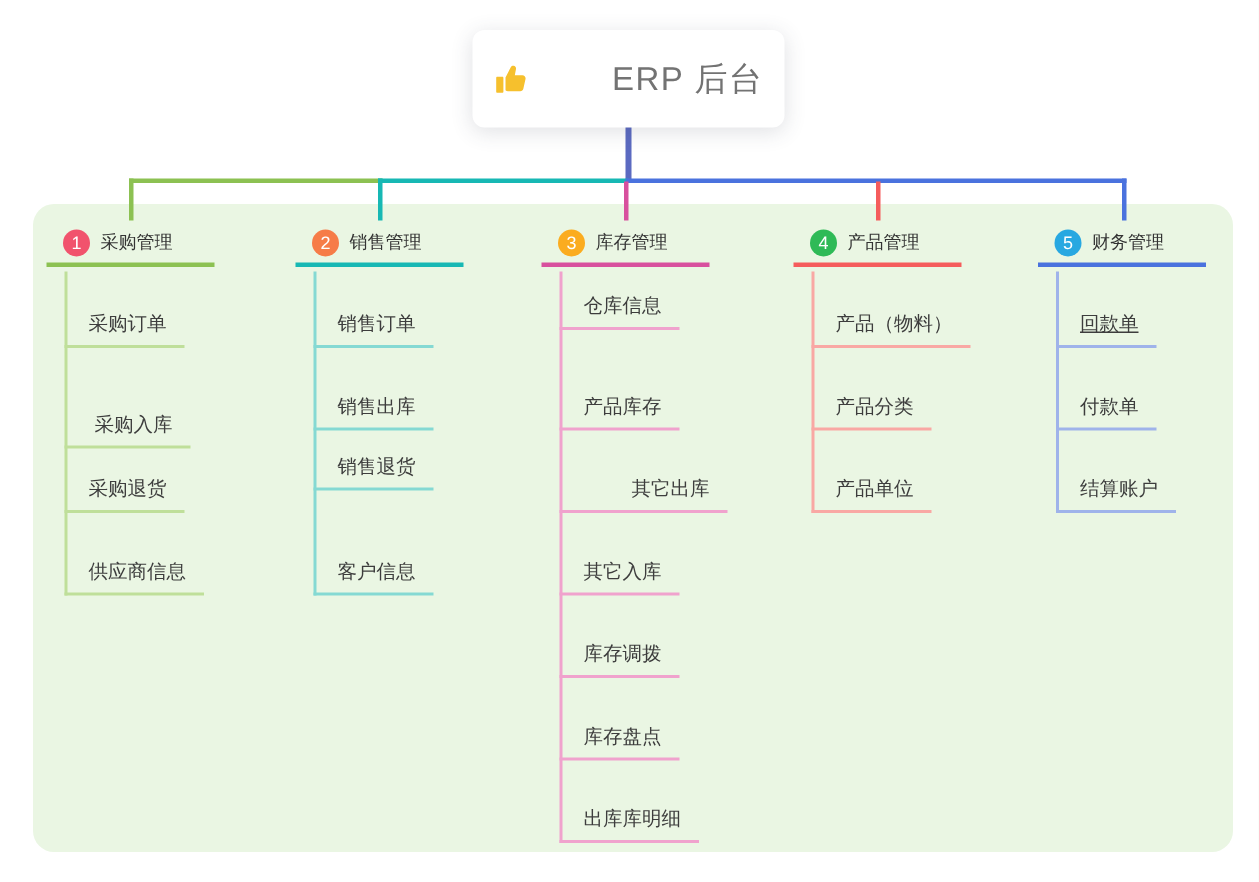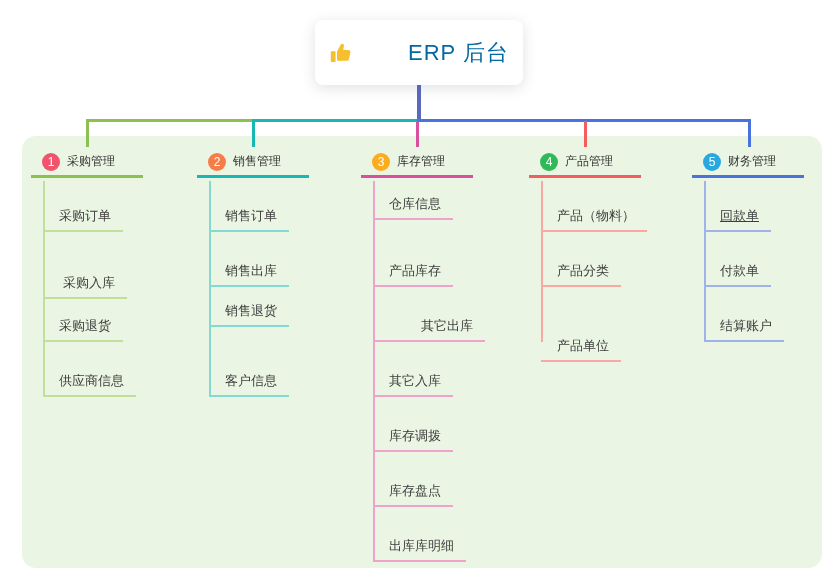--- a/index.html
+++ b/index.html
@@ -67,21 +67,21 @@
       <div class="line" style="left: 748px; top: 119px; width: 3px; height: 28px; background: rgb(74, 114, 222); z-index: 3;"></div>
     </div>
 
   <div class="root-card">
     <span class="root-icon">
       <svg width="24" height="24" viewBox="0 0 24 24" aria-hidden="true">
         <path id="thumb-path" fill="#f6c02d" d="M2.5 10.2h3.4c.4 0 .7.3.7.7v9.3c0 .4-.3.7-.7.7H2.5c-.4 0-.7-.3-.7-.7v-9.3c0-.4.3-.7.7-.7z
              M8 20.2V10.6l3.6-6.9c.35-.68 1.1-1.05 1.85-.9 1.05.2 1.75 1.2 1.55 2.25l-.8 4.05h5.1c1.35 0 2.35 1.25 2.05 2.55l-1.45 6.5c-.21.96-1.06 1.65-2.05 1.65H9.6c-.6 0-1.17-.2-1.6-.6z"></path>
       </svg>
     </span>
-    <span class="root-label" style="color: #0369a1; margin-left: 44px;">ERP 后台</span>
+    <span class="root-label" style="color: #737373; margin-left: 44px;">ERP 后台</span>
   </div>
 
   <div id="branches">
       <div class="branch" style="left: 31px; top: 148px;">
         <div class="branch-head" style="border-bottom-color: rgb(140, 193, 82);">
           <span class="badge" style="background: rgb(241, 83, 109); color: rgb(255, 255, 255);">1</span>
           <span class="branch-name">采购管理</span>
         </div>
         <div class="child-vline" style="background: rgb(191, 223, 154); height: 216px;"></div>
         <div class="child" style="top: 60px; border-bottom-color: rgb(191, 223, 154);">采购订单</div>
@@ -115,21 +115,21 @@
         <div class="child" style="top: 390px; border-bottom-color: rgb(240, 162, 205);">出库库明细</div>
       </div>
       <div class="branch" style="left: 529px; top: 148px;">
         <div class="branch-head" style="border-bottom-color: rgb(245, 92, 92);">
           <span class="badge" style="background: rgb(47, 186, 87); color: rgb(255, 255, 255);">4</span>
           <span class="branch-name">产品管理</span>
         </div>
         <div class="child-vline" style="background: rgb(249, 168, 164); height: 161px;"></div>
         <div class="child" style="top: 60px; border-bottom-color: rgb(249, 168, 164);">产品（物料）</div>
         <div class="child" style="top: 115px; border-bottom-color: rgb(249, 168, 164);">产品分类</div>
-        <div class="child" style="top: 170px; border-bottom-color: rgb(249, 168, 164); margin-top: 20px;">产品单位</div>
+        <div class="child" style="top: 170px; border-bottom-color: rgb(249, 168, 164);">产品单位</div>
       </div>
       <div class="branch" style="left: 692px; top: 148px;">
         <div class="branch-head" style="border-bottom-color: rgb(74, 114, 222);">
           <span class="badge" style="background: rgb(40, 168, 225); color: rgb(255, 255, 255);">5</span>
           <span class="branch-name">财务管理</span>
         </div>
         <div class="child-vline" style="background: rgb(159, 179, 234); height: 161px;"></div>
         <div class="child" style="top: 60px; border-bottom-color: rgb(159, 179, 234); text-decoration: underline;">回款单</div>
         <div class="child" style="top: 115px; border-bottom-color: rgb(159, 179, 234);">付款单</div>
         <div class="child" style="top: 170px; border-bottom-color: rgb(159, 179, 234);">结算账户</div>

